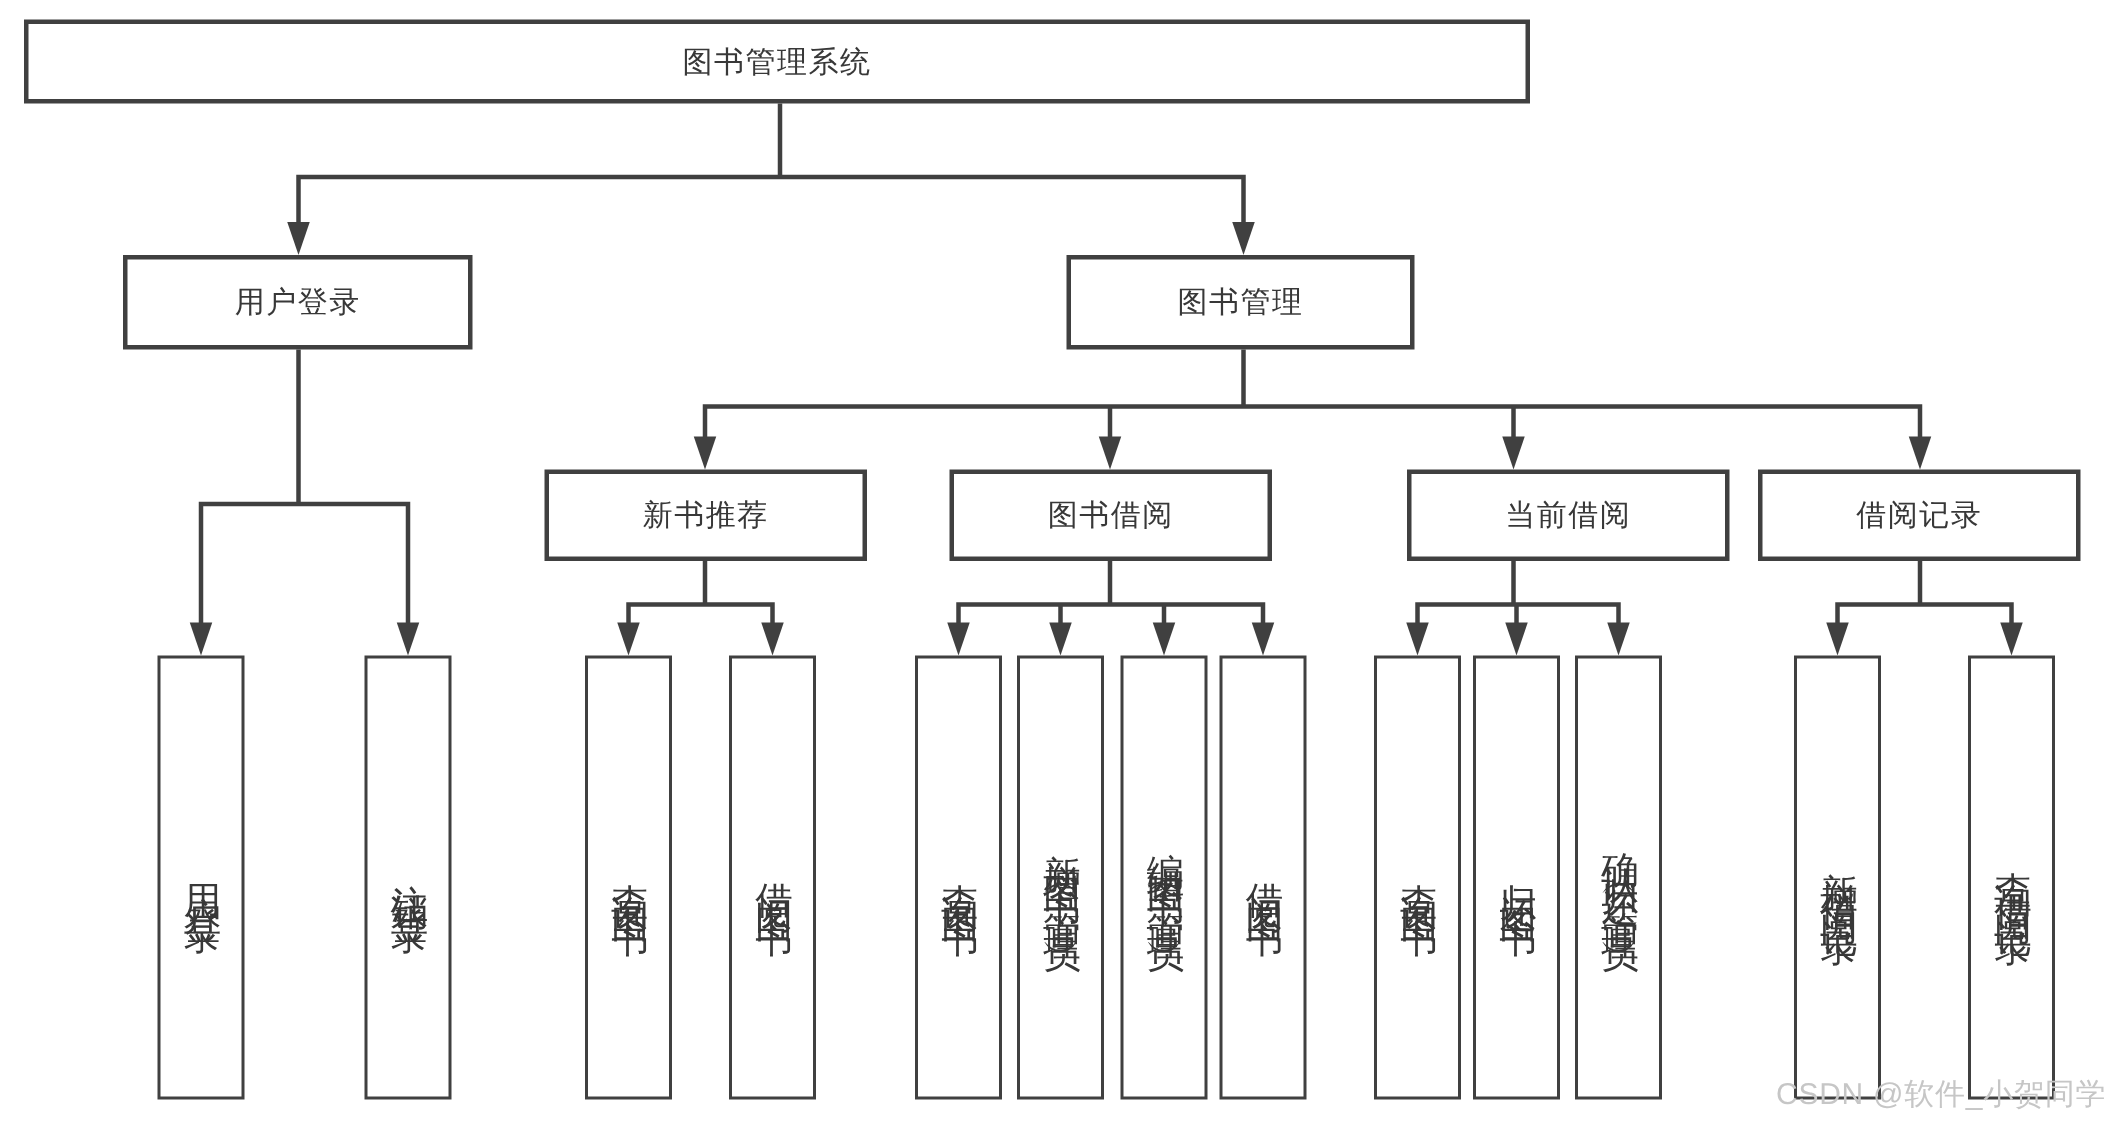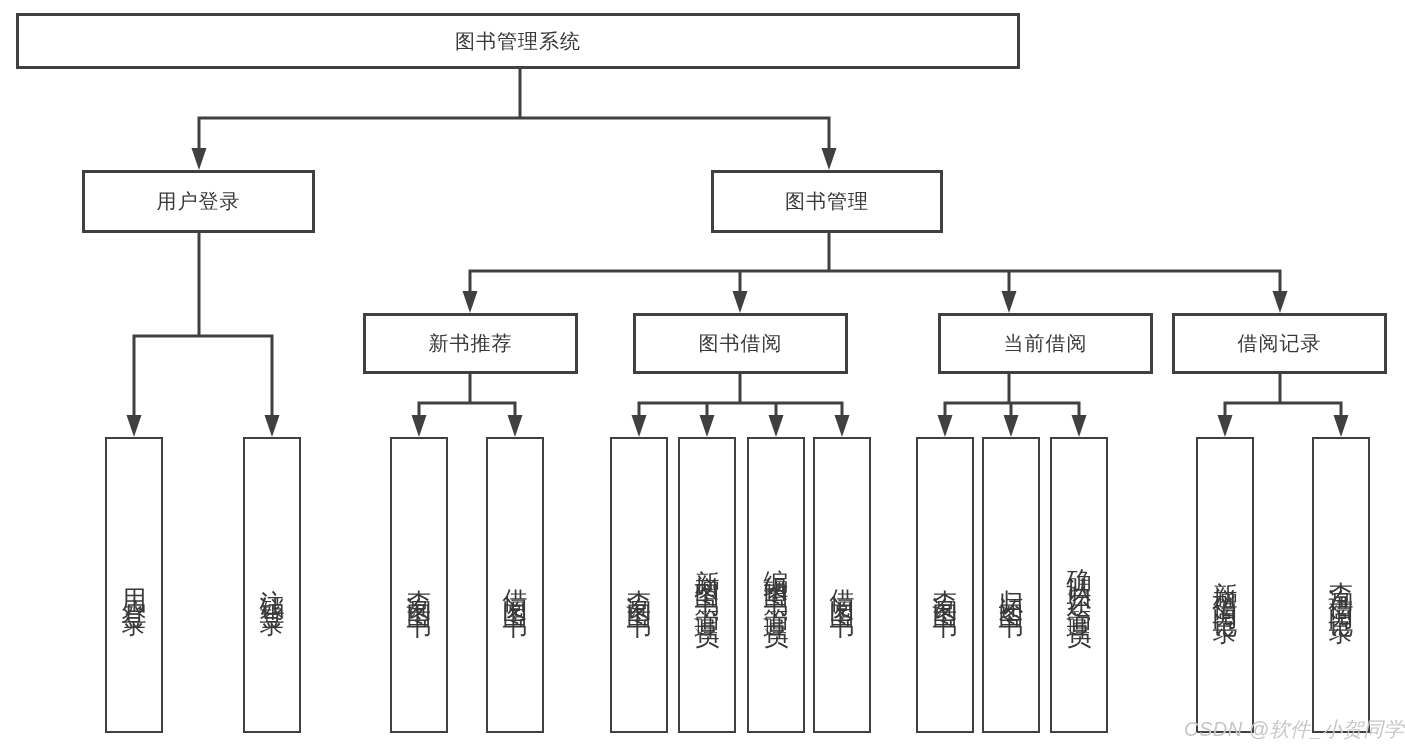--- a/index.html
+++ b/index.html
@@ -53,21 +53,20 @@
   }
   .watermark {
     position: absolute;
     left: 1184px;
     top: 716px;
     font-size: 20px;
     letter-spacing: 0.5px;
     color: var(--watermark, #c6c6c6);
     white-space: nowrap;
     z-index: 5;
-    font-style: italic;
   }
 </style>
 </head>
 <body>
 
 <div class="canvas">
 
   <div class="node h" style="left:16px; top:13px; width:1004px; height:56px;">图书管理系统</div>
 
   <div class="node h" style="left:82px; top:170px; width:233px; height:63px;">用户登录</div>

